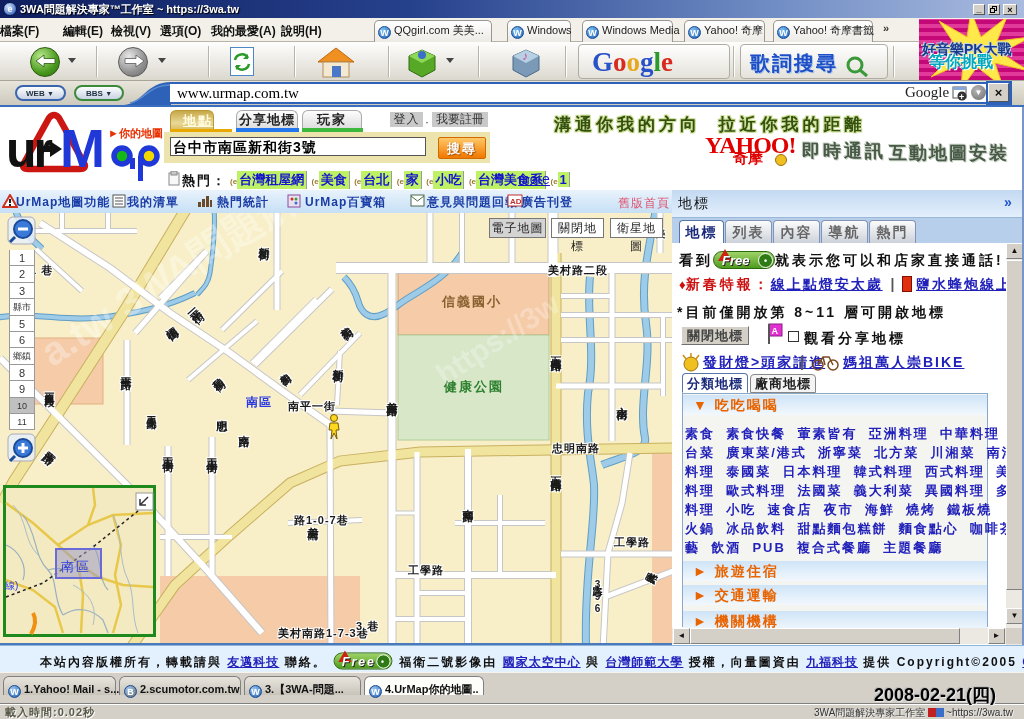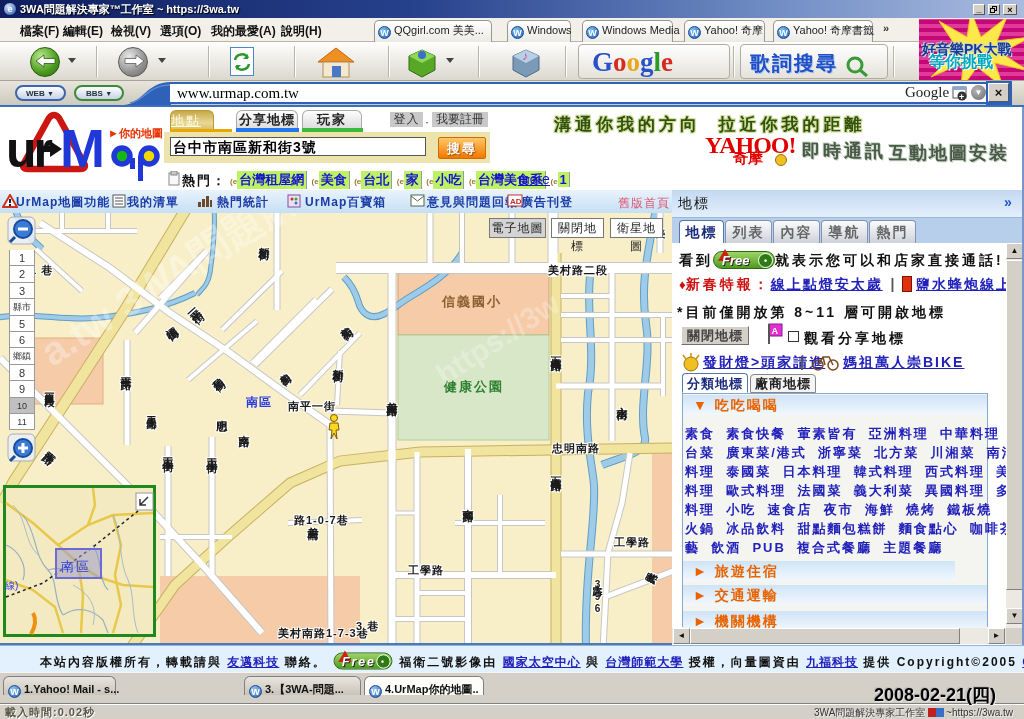--- a/index.html
+++ b/index.html
@@ -52,21 +52,21 @@
 <span class="abs" style="left:3px;top:2px;width:14px;height:14px;border-radius:50%;background:radial-gradient(circle at 35% 30%,#cfe2ff,#2050b0);border:1px solid #0a1a50;color:#fff;font-size:9px;line-height:13px;text-align:center;font-weight:bold">e</span>
 <span class="abs" style="left:20px;top:0;letter-spacing:0;text-shadow:1px 1px 1px #000">3WA問題解決專家™工作室 ~ https://3wa.tw</span>
 <span class="abs" style="left:973px;top:4px;width:12px;height:11px;background:#d4d0c8;border:1px solid;border-color:#fff #555 #555 #fff;font-size:9px;line-height:8px;text-align:center;color:#000;font-weight:bold">_</span>
 <span class="abs" style="left:988px;top:4px;width:12px;height:11px;background:#d4d0c8;border:1px solid;border-color:#fff #555 #555 #fff">
       <span style="position:absolute;left:3px;top:1px;width:5px;height:5px;border:1px solid #000"></span>
       <span style="position:absolute;left:1px;top:3px;width:5px;height:5px;border:1px solid #000;background:#d4d0c8"></span>
     </span>
 <span class="abs" style="left:1003px;top:4px;width:14px;height:11px;background:#d4d0c8;border:1px solid;border-color:#fff #555 #555 #fff;font-size:9px;line-height:11px;text-align:center;color:#000;font-weight:bold">×</span>
 </div>
 <div class="abs menubar">
-<span class="mi" style="left:20px">檔案(F)</span>
+<span class="mi" style="left:0">檔案(F)</span>
 <span class="mi" style="left:63px">編輯(E)</span>
 <span class="mi" style="left:111px">檢視(V)</span>
 <span class="mi" style="left:160px">選項(O)</span>
 <span class="mi" style="left:211px">我的最愛(A)</span>
 <span class="mi" style="left:281px">說明(H)</span>
 <div class="favtab" style="left:374px;width:118px"><span class="wicon">W</span>QQgirl.com 美美...</div>
 <div class="favtab" style="left:507px;width:64px"><span class="wicon">W</span>Windows</div>
 <div class="favtab" style="left:582px;width:91px"><span class="wicon">W</span>Windows Media</div>
 <div class="favtab" style="left:684px;width:81px"><span class="wicon">W</span>Yahoo! 奇摩</div>
 <div class="favtab" style="left:773px;width:100px"><span class="wicon">W</span>Yahoo! 奇摩書籤</div>
@@ -156,21 +156,21 @@
 <path d="M 41,7 Q 46,1 51,7 L 76,52 Q 79,58 72,58 L 20,58 Q 13,58 16,52 Z" fill="#fff" stroke="#cc1611" stroke-width="6.5" stroke-linejoin="round"></path>
 <text x="-2" y="56" font-size="50" font-weight="bold" font-family="Liberation Sans" fill="#111" letter-spacing="-3">ur</text>
 <path d="M 30,35 L 42,35 L 42,30 L 54,38 L 42,46 L 42,41 L 30,41 Z" fill="#111"></path>
 <text x="52" y="56" font-size="54" font-weight="bold" font-family="Liberation Sans" fill="#2038d8">M</text>
 <circle cx="114" cy="45" r="8" fill="#16b816" stroke="#2038d8" stroke-width="5.5"></circle>
 <rect x="122" y="47" width="5" height="11" fill="#2038d8"></rect>
 <circle cx="141" cy="45" r="8" fill="#f0d800" stroke="#2038d8" stroke-width="5.5"></circle>
 <rect x="130" y="45" width="5" height="25" fill="#2038d8"></rect>
 <text x="100" y="26" font-size="11" font-weight="bold" fill="#e83000" letter-spacing="0">►你的地圖</text>
 </svg>
-<div class="abs" style="left:170px;top:110px;width:44px;height:21px;border:1px solid #b89830;border-bottom:none;border-radius:6px 6px 0 0;background:linear-gradient(#c8a848,#e8d898 60%,#d8b858);color:#fffce0;font-weight:normal;font-size:13px;text-align:left;line-height:20px;text-decoration:underline;letter-spacing:2px">地點</div>
+<div class="abs" style="left:170px;top:110px;width:44px;height:21px;border:1px solid #b89830;border-bottom:none;border-radius:6px 6px 0 0;background:linear-gradient(#c8a848,#e8d898 60%,#d8b858);color:#fffce0;font-weight:bold;font-size:13px;text-align:right;line-height:20px;text-decoration:underline;letter-spacing:2px">地點</div>
 <div class="abs" style="left:170px;top:129px;width:62px;height:3px;background:#e8a800"></div>
 <div class="hdrtab" style="left:236px;top:110px;width:62px;letter-spacing:1px">分享地標</div>
 <div class="abs" style="left:236px;top:128px;width:63px;height:4px;background:#2277ee"></div>
 <div class="hdrtab" style="left:302px;top:110px;width:60px;letter-spacing:2px">玩家</div>
 <div class="abs" style="left:302px;top:128px;width:61px;height:4px;background:#3cb83c"></div>
 <div class="graybtn" style="left:390px;top:112px;width:33px;letter-spacing:1px">登入</div>
 <span class="abs" style="left:425px;top:115px;font-size:12px;color:#333">·</span>
 <div class="graybtn" style="left:432px;top:112px;width:56px">我要註冊</div>
 <div class="abs" style="left:164px;top:132px;width:326px;height:31px;background:#ede3ac"></div>
 <div class="abs" style="left:170px;top:137px;width:256px;height:19px;background:#fff;border:1px solid #555"></div>
@@ -506,21 +506,21 @@
 <div class="abs" style="left:78px;top:131px;width:66px;height:19px;background:#f4f4f4;border:1px solid #888;border-radius:4px 4px 0 0;text-align:center;line-height:18px;color:#222;font-size:13px;letter-spacing:1px">廠商地標</div>
 <div class="abs" style="left:10px;top:150px;width:306px;height:234px;border:1px solid #88a8cc;background:#f4f4f0"></div>
 <div class="sband" style="top:152px;width:304px;left:11px"><span style="margin-left:10px">▼ 吃吃喝喝</span></div>
 <div class="abs" style="left:13px;top:182px;width:300px;color:#2222bb;font-size:13px;letter-spacing:2px;white-space:nowrap;font-weight:bold">素食&nbsp;&nbsp;素食快餐&nbsp;&nbsp;葷素皆有&nbsp;&nbsp;亞洲料理&nbsp;&nbsp;中華料理</div>
 <div class="abs" style="left:13px;top:201px;width:300px;color:#2222bb;font-size:13px;letter-spacing:2px;white-space:nowrap;font-weight:bold">台菜&nbsp;&nbsp;廣東菜/港式&nbsp;&nbsp;浙寧菜&nbsp;&nbsp;北方菜&nbsp;&nbsp;川湘菜&nbsp;&nbsp;南洋</div>
 <div class="abs" style="left:13px;top:220px;width:300px;color:#2222bb;font-size:13px;letter-spacing:2px;white-space:nowrap;font-weight:bold">料理&nbsp;&nbsp;泰國菜&nbsp;&nbsp;日本料理&nbsp;&nbsp;韓式料理&nbsp;&nbsp;西式料理&nbsp;&nbsp;美式</div>
 <div class="abs" style="left:13px;top:239px;width:300px;color:#2222bb;font-size:13px;letter-spacing:2px;white-space:nowrap;font-weight:bold">料理&nbsp;&nbsp;歐式料理&nbsp;&nbsp;法國菜&nbsp;&nbsp;義大利菜&nbsp;&nbsp;異國料理&nbsp;&nbsp;多國</div>
 <div class="abs" style="left:13px;top:258px;width:300px;color:#2222bb;font-size:13px;letter-spacing:2px;white-space:nowrap;font-weight:bold">料理&nbsp;&nbsp;小吃&nbsp;&nbsp;速食店&nbsp;&nbsp;夜市&nbsp;&nbsp;海鮮&nbsp;&nbsp;燒烤&nbsp;&nbsp;鐵板燒</div>
 <div class="abs" style="left:13px;top:277px;width:300px;color:#2222bb;font-size:13px;letter-spacing:2px;white-space:nowrap;font-weight:bold">火鍋&nbsp;&nbsp;冰品飲料&nbsp;&nbsp;甜點麵包糕餅&nbsp;&nbsp;麵食點心&nbsp;&nbsp;咖啡茶</div>
 <div class="abs" style="left:13px;top:296px;width:300px;color:#2222bb;font-size:13px;letter-spacing:2px;white-space:nowrap;font-weight:bold">藝&nbsp;&nbsp;飲酒&nbsp;&nbsp;PUB&nbsp;&nbsp;複合式餐廳&nbsp;&nbsp;主題餐廳</div>
-<div class="sband" style="top:318px;width:272px;left:11px"><span style="margin-left:10px">► 旅遊住宿</span></div>
+<div class="sband" style="top:318px;width:304px;left:11px"><span style="margin-left:10px">► 旅遊住宿</span></div>
 <div class="sband" style="top:368px;width:304px;left:11px"><span style="margin-left:10px">► 機關機構</span></div>
 <div class="sband" style="top:342px;width:304px;left:11px"><span style="margin-left:10px">► 交通運輸</span></div>
 <div class="abs" style="left:0px;top:385px;width:334px;height:16px;background:#ece9e2">
 <span class="sbtn" style="left:1px;top:0">◄</span>
         <span class="abs" style="left:18px;top:0;width:270px;height:16px;background:#d4d0c8;border:1px solid;border-color:#fff #808080 #808080 #fff"></span>
         <span class="sbtn" style="left:316px;top:0">►</span>
       </div>
 </div>
 <div class="vsb">
 <span class="sbtn" style="left:0;top:0">▲</span>
@@ -528,18 +528,19 @@
 <span class="sbtn" style="left:0;top:365px">▼</span>
 <span class="abs" style="left:0;top:385px;width:17px;height:16px;background:#d4d0c8"></span>
 </div>
 </div>
 <div class="abs" style="left:1022px;top:107px;width:2px;height:565px;background:#7a96c8"></div>
 <div class="abs footer">
     <div class="abs" style="left:40px;top:6px;white-space:nowrap;letter-spacing:2px">本站內容版權所有，轉載請與 <span class="plink" style="letter-spacing:1px">友邁科技</span> 聯絡。 <span class="freepill" style="transform:scale(0.95)"><span class="tri"></span><span class="ft">Free</span><span class="ph">•</span></span> 福衛二號影像由 <span class="plink" style="letter-spacing:1px">國家太空中心</span> 與 <span class="plink" style="letter-spacing:1px">台灣師範大學</span> 授權，向量圖資由 <span class="plink" style="letter-spacing:1px">九福科技</span> 提供 Copyright©2005 <span class="plink" style="letter-spacing:0">OleMap</span> Inc. 2</div>
   </div>
 <div class="abs tabbar">
 <div class="btab" style="left:3px;width:113px;background:linear-gradient(#e8e5de,#c8c4ba)"><span class="wicon" style="background:radial-gradient(circle at 35% 30%,#9ec8f0,#1f5fb8)">W</span>1.Yahoo! Mail - s...</div>
+<div class="btab" style="left:119px;width:122px;background:linear-gradient(#e8e5de,#c8c4ba)"><span class="wicon" style="background:radial-gradient(circle at 35% 30%,#9ec8f0,#6a6a6a)">B</span>2.scumotor.com.tw</div>
 <div class="btab" style="left:244px;width:117px;background:linear-gradient(#e8e5de,#c8c4ba)"><span class="wicon" style="background:radial-gradient(circle at 35% 30%,#9ec8f0,#1f5fb8)">W</span>3.【3WA-問題...</div>
 <div class="btab" style="left:364px;width:120px;background:#fdfdfa"><span class="wicon" style="background:radial-gradient(circle at 35% 30%,#9ec8f0,#1f5fb8)">W</span>4.UrMap你的地圖..</div>
 </div>
 <div class="abs statusbar"></div>
 <div class="abs" style="left:5px;top:705px;font-size:11px;font-weight:bold;color:#5a5a4a;text-shadow:1px 1px 0 #fff;letter-spacing:1px">載入時間:0.02秒</div>
 <div class="abs" style="left:874px;top:683px;font-size:18px;font-weight:bold;color:#000;text-shadow:1px 1px 0 #e8e8e8,-1px -1px 0 #bbb;letter-spacing:0">2008-02-21(四)</div>
 <div class="abs" style="left:814px;top:706px;font-size:10px;color:#333;text-shadow:1px 1px 0 #eee;white-space:nowrap">3WA問題解決專家工作室 <span style="display:inline-block;width:8px;height:9px;background:#c02020;vertical-align:-1px"></span><span style="display:inline-block;width:8px;height:9px;background:#3a6ec8;vertical-align:-1px;margin-right:2px"></span>~https://3wa.tw</div>
 </body></html>

